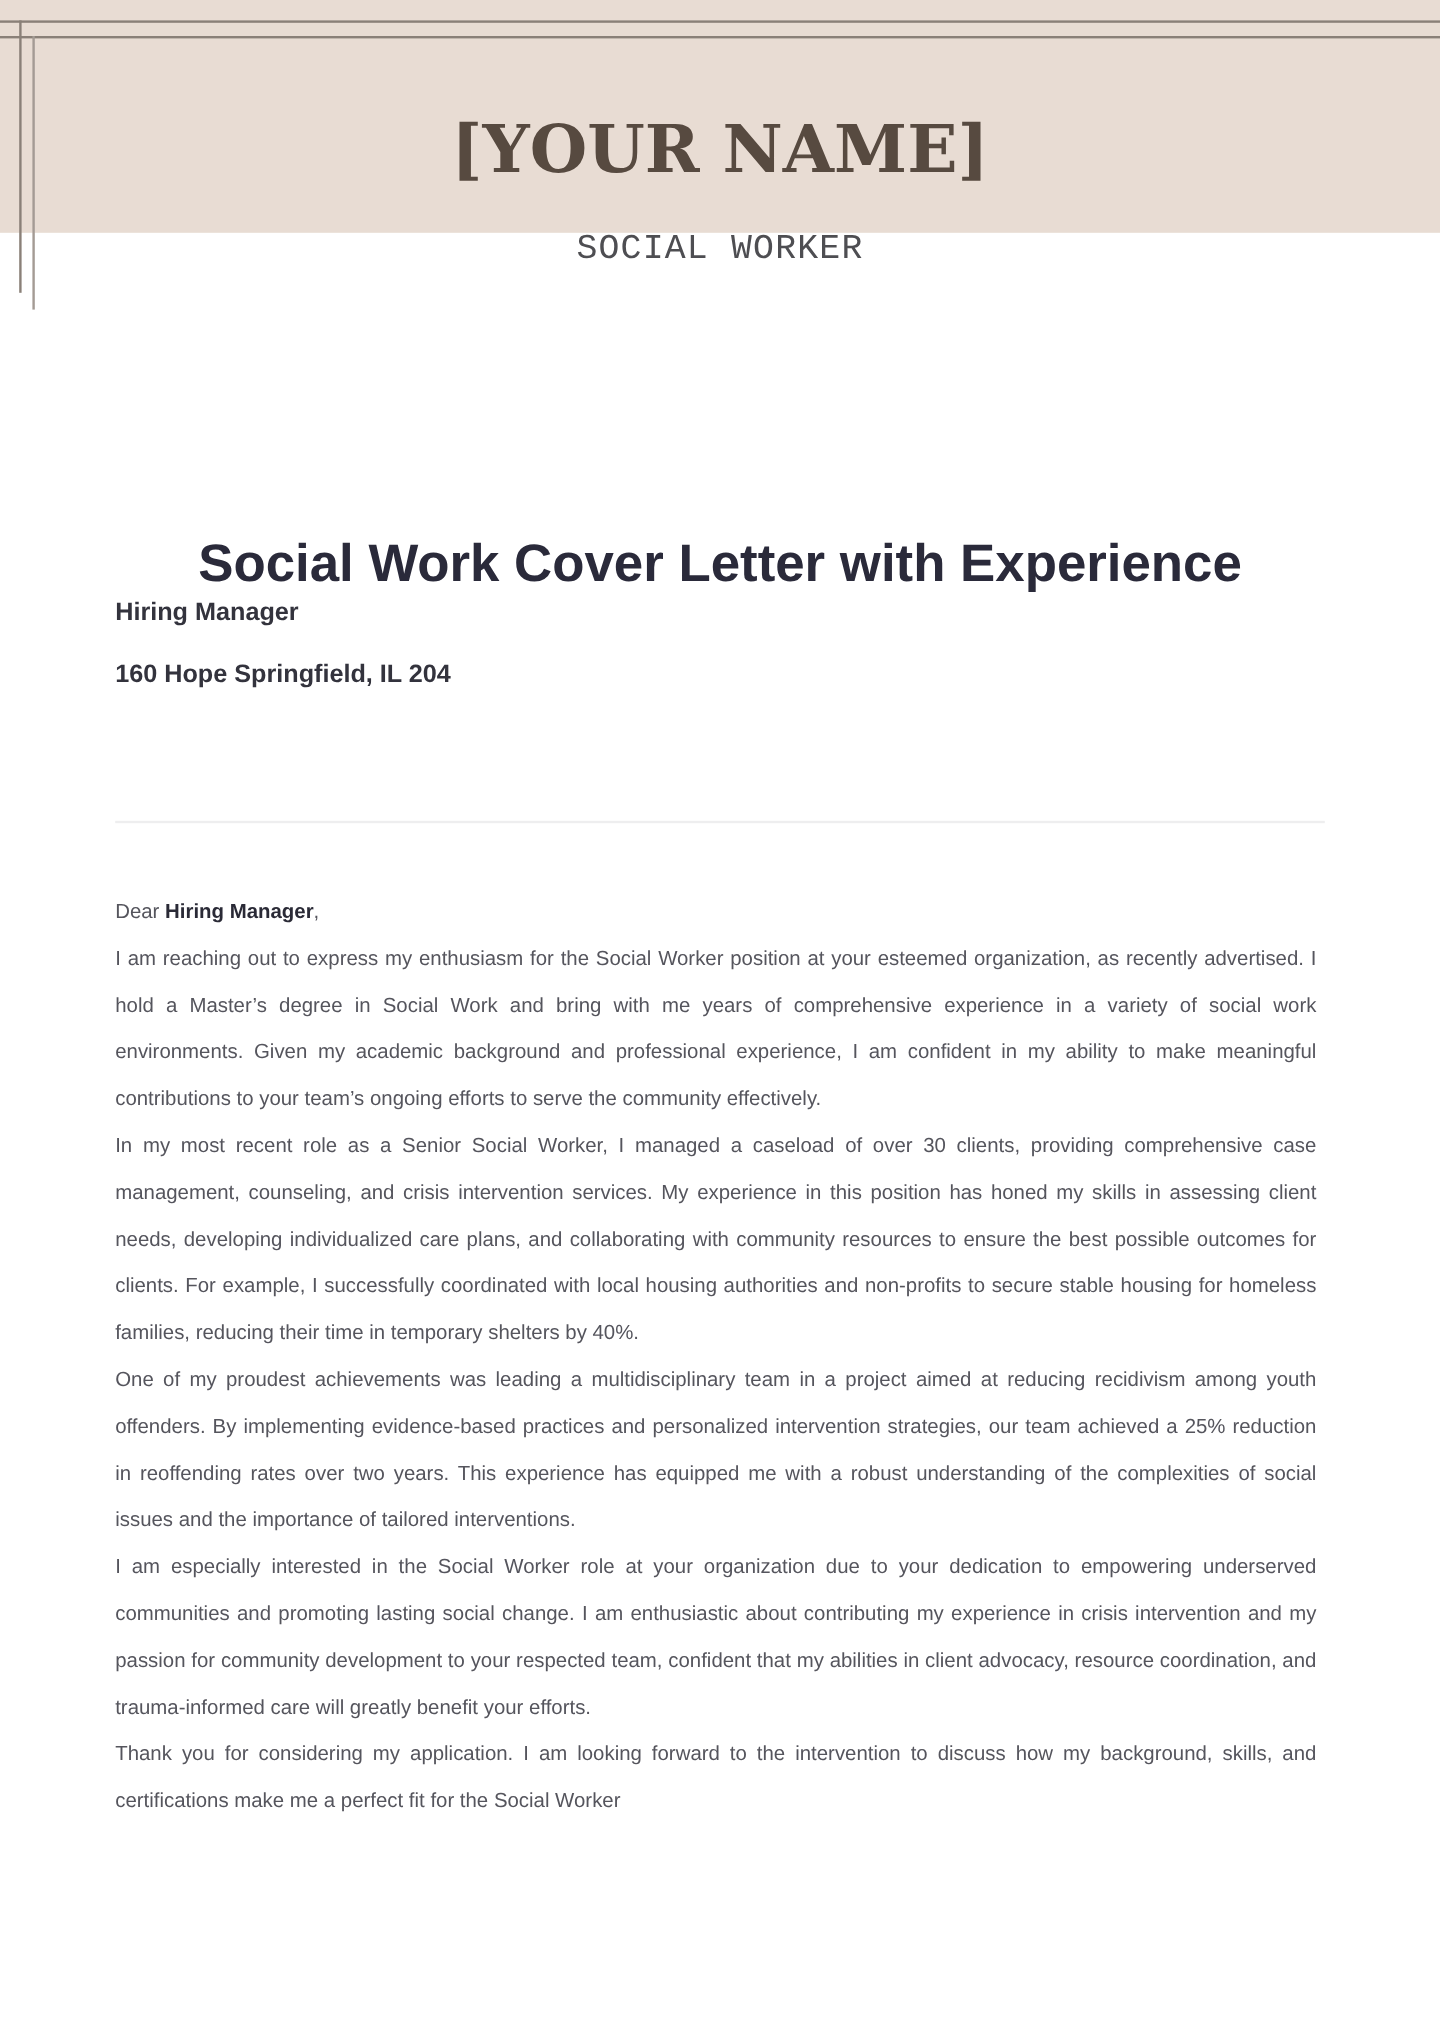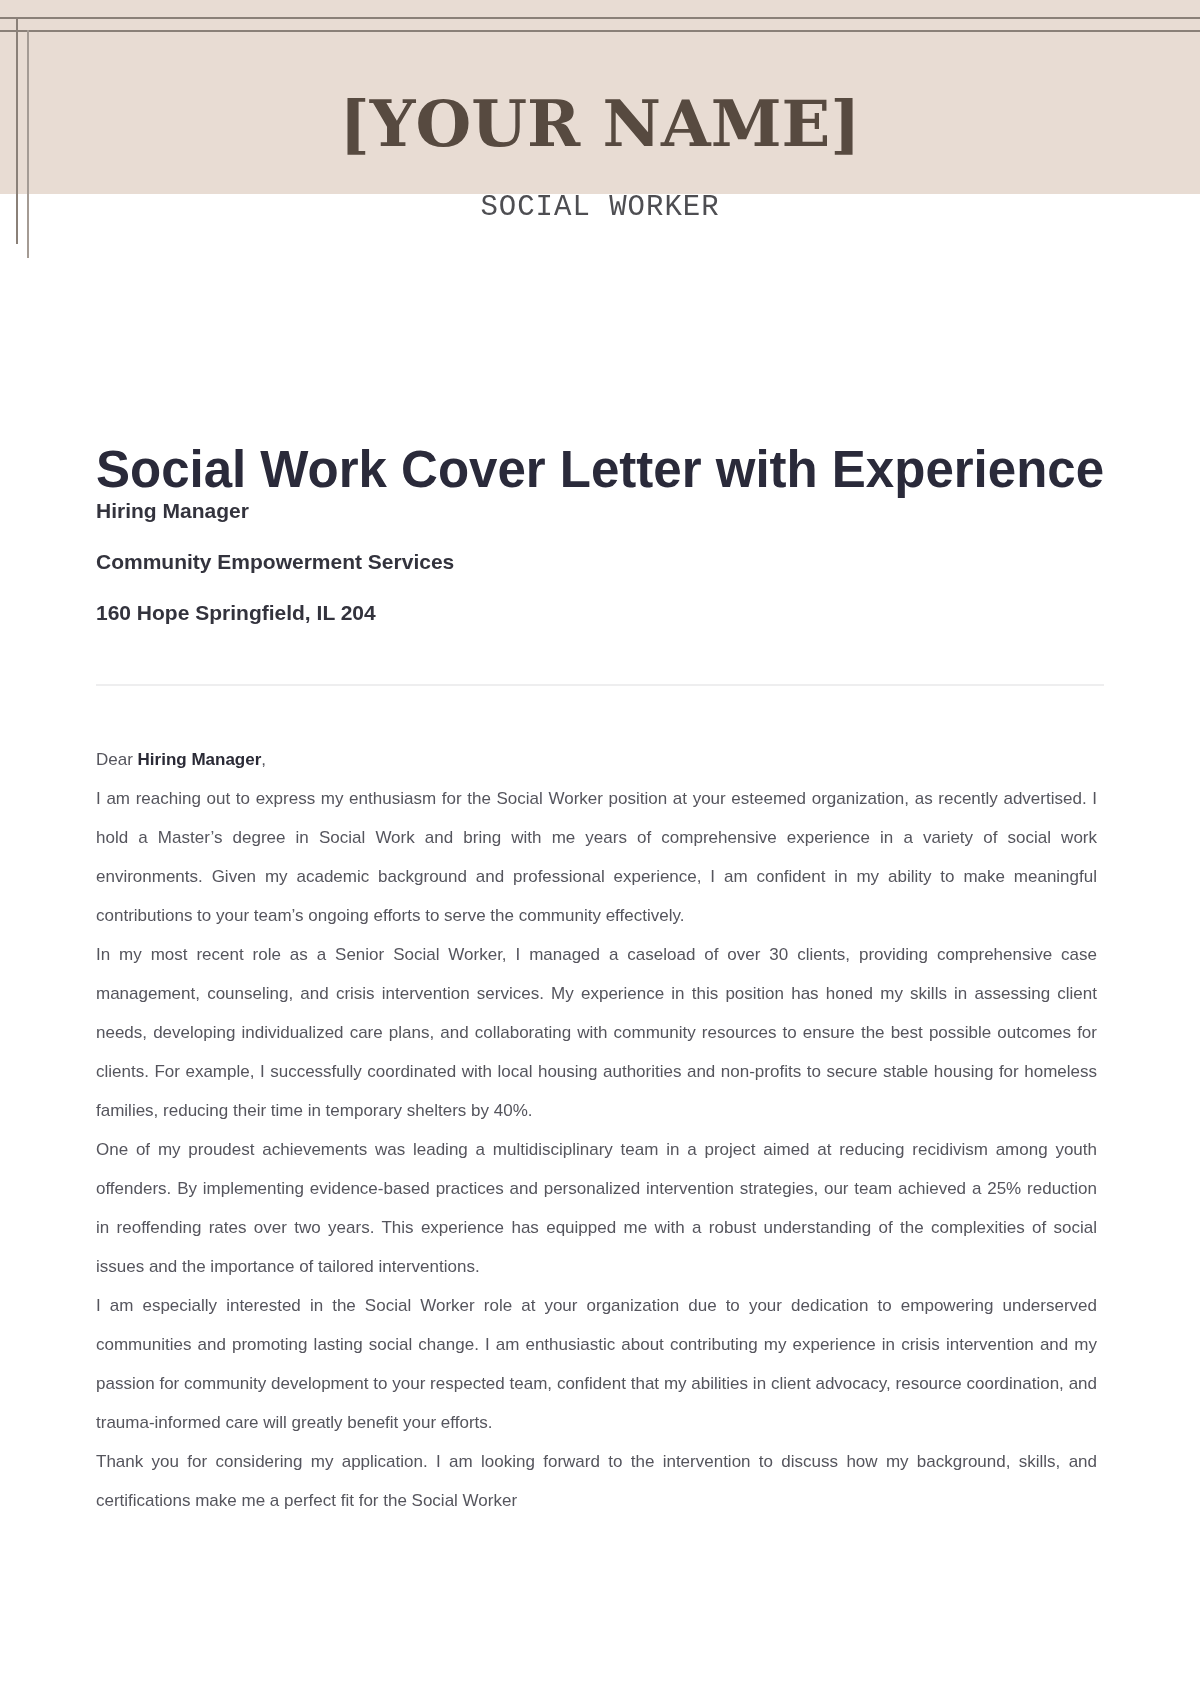--- a/index.html
+++ b/index.html
@@ -38,21 +38,21 @@
     .vline.v1 { left: 16px; top: 17px; height: 227px; }
     .vline.v2 { left: 27px; top: 30px; height: 228px; background: #a49b94; }
 
     .name {
       position: absolute;
       left: 0; top: 84px;
       width: 1200px;
       text-align: center;
       font-family: "DejaVu Serif", "Liberation Serif", serif;
       font-weight: bold;
-      font-size: 64px;
+      font-size: 55px;
       line-height: 80px;
       color: #574a40;
       letter-spacing: 0px;
     }
     .role {
       position: absolute;
       left: 0; top: 191px;
       width: 1200px;
       text-align: center;
       font-family: Liberation Mono, monospace;
@@ -62,21 +62,21 @@
       letter-spacing: 1px;
     }
 
     .doc-title {
       position: absolute;
       left: 0; top: 442px;
       width: 1200px;
       text-align: center;
       font-family: "Liberation Sans", sans-serif;
       font-weight: bold;
-      font-size: 51px;
+      font-size: 44px;
       line-height: 56px;
       color: #2a2a3a;
     }
     .recipient {
       position: absolute;
       left: 96px;
       top: 496px;
       width: 1010px;
     }
     .recipient div {
@@ -126,21 +126,20 @@
 <div class="vline v1"></div>
 <div class="vline v2"></div>
 
 <div class="name">[YOUR NAME]</div>
 <div class="role">SOCIAL WORKER</div>
 
 <div class="doc-title">Social Work Cover Letter with Experience</div>
 
 <div class="recipient">
   <div>Hiring Manager</div>
-  <div>Community Empowerment Services</div>
   <div>160 Hope Springfield, IL 204</div>
 </div>
 
 <div class="divider"></div>
 
 <div class="body-text">
   <p class="salutation"><span>Dear </span><b>Hiring Manager</b><span>,</span></p>
   <p class="para">I am reaching out to express my enthusiasm for the Social Worker position at your esteemed organization, as recently advertised. I hold a Master’s degree in Social Work and bring with me years of comprehensive experience in a variety of social work environments. Given my academic background and professional experience, I am confident in my ability to make meaningful contributions to your team’s ongoing efforts to serve the community effectively.</p>
   <p class="para">In my most recent role as a Senior Social Worker, I managed a caseload of over 30 clients, providing comprehensive case management, counseling, and crisis intervention services. My experience in this position has honed my skills in assessing client needs, developing individualized care plans, and collaborating with community resources to ensure the best possible outcomes for clients. For example, I successfully coordinated with local housing authorities and non-profits to secure stable housing for homeless families, reducing their time in temporary shelters by 40%.</p>
   <p class="para">One of my proudest achievements was leading a multidisciplinary team in a project aimed at reducing recidivism among youth offenders. By implementing evidence-based practices and personalized intervention strategies, our team achieved a 25% reduction in reoffending rates over two years. This experience has equipped me with a robust understanding of the complexities of social issues and the importance of tailored interventions.</p>

